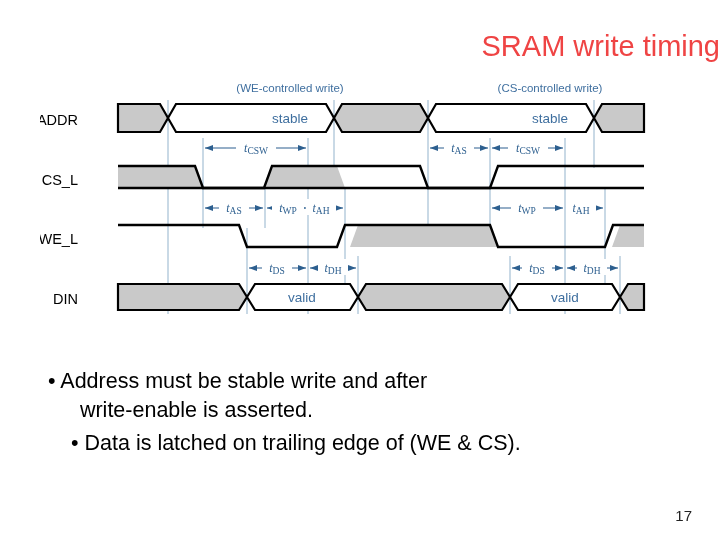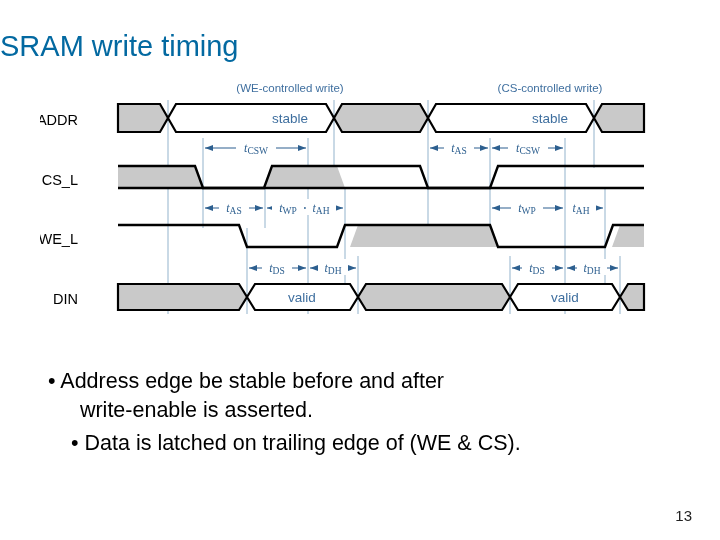--- a/index.html
+++ b/index.html
@@ -11,23 +11,23 @@
     overflow: hidden;
   }
   #slide {
     position: relative;
     width: 720px; height: 540px;
     background: #ffffff;
   }
   #slide-title {
     position: absolute;
     top: 30px; left: 0; width: 720px;
-    text-align: left;
+    text-align: right;
     font-size: 29px;
-    color: #0369a1;
+    color: #ef4444;
     font-family: "Liberation Sans", sans-serif;
     letter-spacing: 0px;
   }
   #figure {
     position: absolute;
     left: 40px; top: 78px;
     width: 640px; height: 250px; text-align: center;
   }
   #figure svg { display: block; }
   #bullets {
@@ -217,20 +217,20 @@
         <polygon points="580,219 588,206 604,206 604,232 588,232" fill="#c9c9c9" stroke="#000000" stroke-width="2.2"></polygon>
 
         <text x="262" y="224" text-anchor="middle" font-family="Liberation Sans, sans-serif" font-size="13.5" fill="#3f6f9f">valid</text>
         <text x="525" y="224" text-anchor="middle" font-family="Liberation Sans, sans-serif" font-size="13.5" fill="#3f6f9f">valid</text>
       </g>
 
     </svg>
   </div>
 
   <div id="bullets">
-    <span class="bullet-row">• Address edge be stable before and after
+    <span class="bullet-row">• Address must be stable write and after
    write-enable is asserted.</span>
     <span class="bullet-row b2">• Data is latched on trailing edge of (WE &amp; CS).</span>
   </div>
 
-  <div id="page-number">13</div>
+  <div id="page-number">17</div>
 
 </div>
 
 </body></html>

